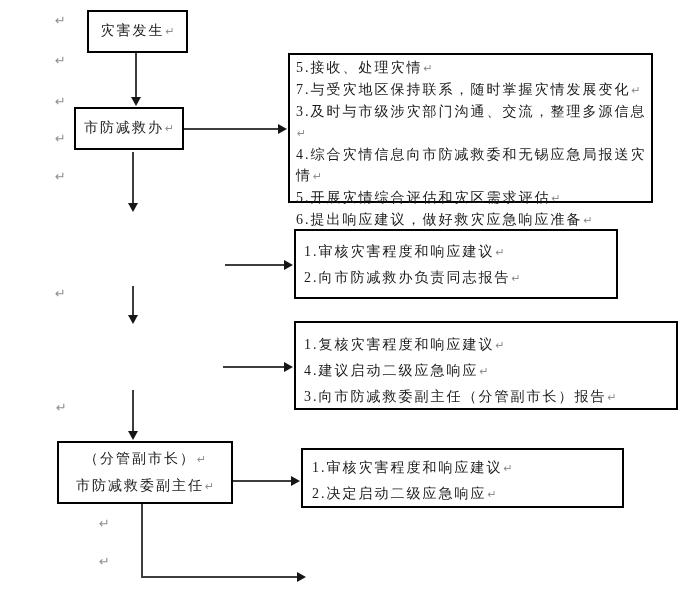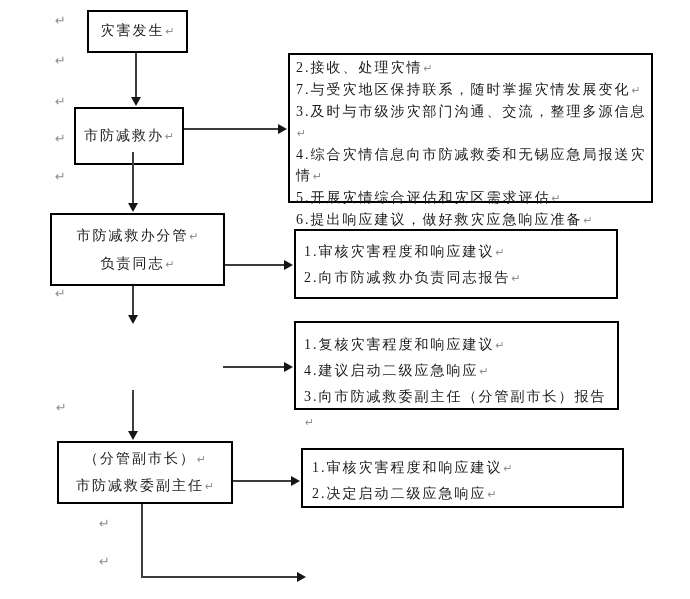--- a/index.html
+++ b/index.html
@@ -53,60 +53,56 @@
   <span class="pmark" style="left:99px; top:517px;">↵</span>
   <span class="pmark" style="left:99px; top:555px;">↵</span>
 
   <div class="node centerbox" style="left:87px; top:10px; width:101px; height:43px;">
     <div class="label"><span>灾害发生</span><span class="cr">↵</span></div>
   </div>
 
   <div class="vline" style="left:135px; top:53px; height:44px;"></div>
   <div class="arr-d" style="left:131px; top:97px;"></div>
 
-  <div class="node centerbox" style="left:74px; top:107px; width:110px; height:58px;">
+  <div class="node centerbox" style="left:74px; top:107px; width:110px; height:43px;">
     <div class="label"><span>市防减救办</span><span class="cr">↵</span></div>
   </div>
 
   <div class="hline" style="left:184px; top:128px; width:94px;"></div>
   <div class="arr-r" style="left:278px; top:124px;"></div>
 
   <div class="node tasks" style="left:288px; top:53px; width:365px; height:150px; padding:2px 2px 0 6px; line-height:21px;">
-    <div class="tline"><span>2.接收、处理灾情</span><span class="cr">↵</span></div>
+    <div class="tline"><span>5.接收、处理灾情</span><span class="cr">↵</span></div>
     <div class="tline"><span>7.与受灾地区保持联系，随时掌握灾情发展变化</span><span class="cr">↵</span></div>
     <div class="tline"><span>3.及时与市级涉灾部门沟通、交流，整理多源信息</span><span class="cr">↵</span></div>
     <div class="tline"><span>4.综合灾情信息向市防减救委和无锡应急局报送灾情</span><span class="cr">↵</span></div>
     <div class="tline"><span>5.开展灾情综合评估和灾区需求评估</span><span class="cr">↵</span></div>
     <div class="tline"><span>6.提出响应建议，做好救灾应急响应准备</span><span class="cr">↵</span></div>
   </div>
 
   <div class="vline" style="left:132px; top:152px; height:51px;"></div>
   <div class="arr-d" style="left:128px; top:203px;"></div>
 
-  <div class="node centerbox" style="left:50px; top:213px; width:175px; height:73px; line-height:27px;">
-    <div class="label" style="line-height:27px;"><span>市防减救办分管</span><span class="cr">↵</span></div>
-    <div class="label" style="line-height:27px;"><span>负责同志</span><span class="cr">↵</span></div>
-  </div>
 
   <div class="hline" style="left:225px; top:264px; width:59px;"></div>
   <div class="arr-r" style="left:284px; top:260px;"></div>
 
   <div class="node tasks" style="left:294px; top:229px; width:324px; height:70px; padding:8px 4px 0 8px; line-height:25px;">
     <div class="tline"><span>1.审核灾害程度和响应建议</span><span class="cr">↵</span></div>
     <div class="tline"><span>2.向市防减救办负责同志报告</span><span class="cr">↵</span></div>
   </div>
 
   <div class="vline" style="left:132px; top:286px; height:29px;"></div>
   <div class="arr-d" style="left:128px; top:315px;"></div>
 
 
   <div class="hline" style="left:223px; top:366px; width:61px;"></div>
   <div class="arr-r" style="left:284px; top:362px;"></div>
 
-  <div class="node tasks" style="left:294px; top:321px; width:325px; height:89px; padding:9px 4px 0 8px; line-height:25px;">
+  <div class="node tasks" style="left:294px; top:321px; width:384px; height:89px; padding:9px 4px 0 8px; line-height:25px;">
     <div class="tline"><span>1.复核灾害程度和响应建议</span><span class="cr">↵</span></div>
     <div class="tline"><span>4.建议启动二级应急响应</span><span class="cr">↵</span></div>
     <div class="tline"><span>3.向市防减救委副主任（分管副市长）报告</span><span class="cr">↵</span></div>
   </div>
 
   <div class="vline" style="left:132px; top:390px; height:41px;"></div>
   <div class="arr-d" style="left:128px; top:431px;"></div>
 
   <div class="node centerbox" style="left:57px; top:441px; width:176px; height:63px;">
     <div class="label" style="line-height:26px;"><span>（分管副市长）</span><span class="cr">↵</span></div>

